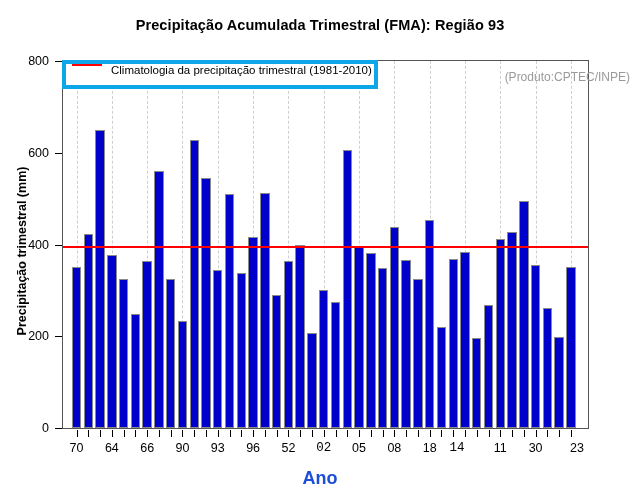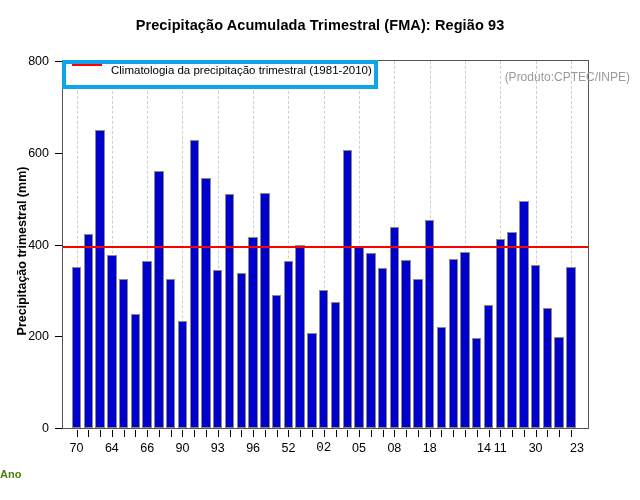--- a/index.html
+++ b/index.html
@@ -72,22 +72,22 @@
     position:absolute;top:430px;width:1px;height:7px;background:#000;
   }
   .xtick-label{
     position:absolute;top:441px;
     font-size:12.5px;color:#000;
     transform:translateX(-50%);
     white-space:nowrap;
   }
   .xlabel{
     position:absolute;left:0;top:468px;width:640px;
-    text-align:left;
-    font-size:11px;font-weight:bold;color:#4d7c0f;
+    text-align:center;
+    font-size:18px;font-weight:bold;color:#1d4ed8;
   }
 
   
   .legend{
     position:absolute;left:62px;top:60px;
     height:29px;
     background:#fff;border:4px solid #0ea5e9;
     box-sizing:border-box;
     display:flex;
     padding:0 8px 0 6px;
@@ -225,21 +225,21 @@
       <div class="xtick-mark" style="left: 382.591px;"></div>
       <div class="xtick-mark" style="left: 394.362px;"></div>
       <div class="xtick-label" style="left: 394.362px;">08</div>
       <div class="xtick-mark" style="left: 406.133px;"></div>
       <div class="xtick-mark" style="left: 417.905px;"></div>
       <div class="xtick-mark" style="left: 429.676px;"></div>
       <div class="xtick-label" style="left: 429.676px;">18</div>
       <div class="xtick-mark" style="left: 441.447px;"></div>
       <div class="xtick-mark" style="left: 453.219px;"></div>
       <div class="xtick-mark" style="left: 464.99px;"></div>
-      <div class="xtick-label" style="left: 484px;">14</div>
+      <div class="xtick-label" style="left: 457px; font-family: Liberation Mono, monospace;">14</div>
       <div class="xtick-mark" style="left: 476.761px;"></div>
       <div class="xtick-mark" style="left: 488.533px;"></div>
       <div class="xtick-mark" style="left: 500.304px;"></div>
       <div class="xtick-label" style="left: 500.304px;">11</div>
       <div class="xtick-mark" style="left: 512.075px;"></div>
       <div class="xtick-mark" style="left: 523.846px;"></div>
       <div class="xtick-mark" style="left: 535.618px;"></div>
       <div class="xtick-label" style="left: 535.618px;">30</div>
       <div class="xtick-mark" style="left: 547.389px;"></div>
       <div class="xtick-mark" style="left: 559.16px;"></div>

